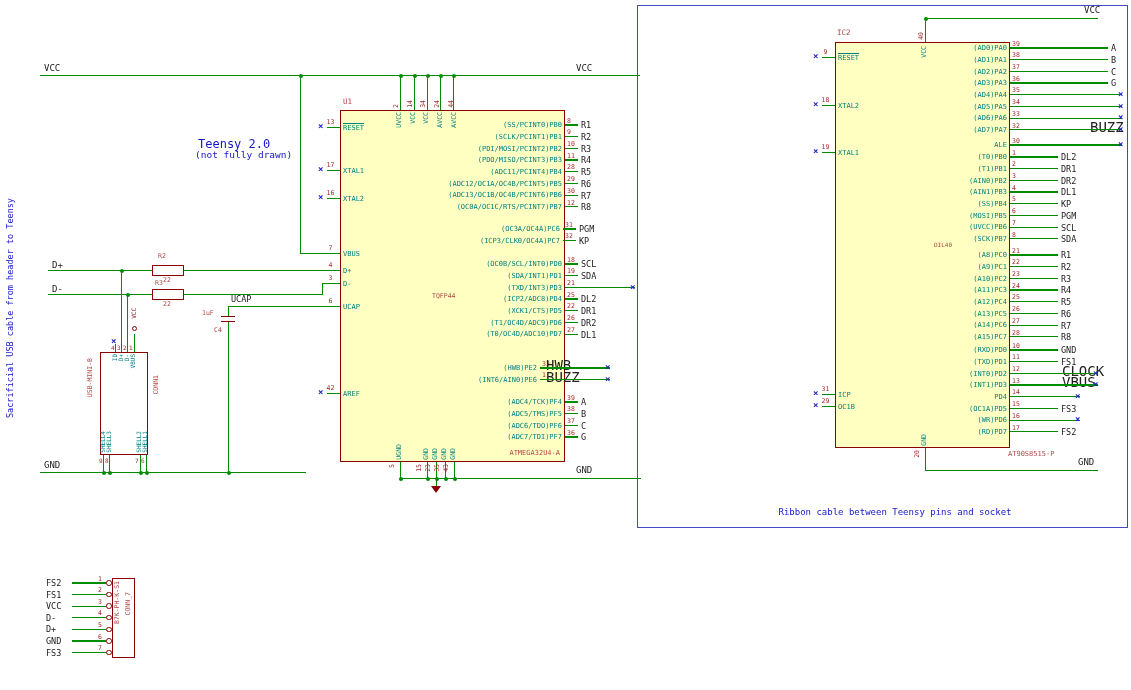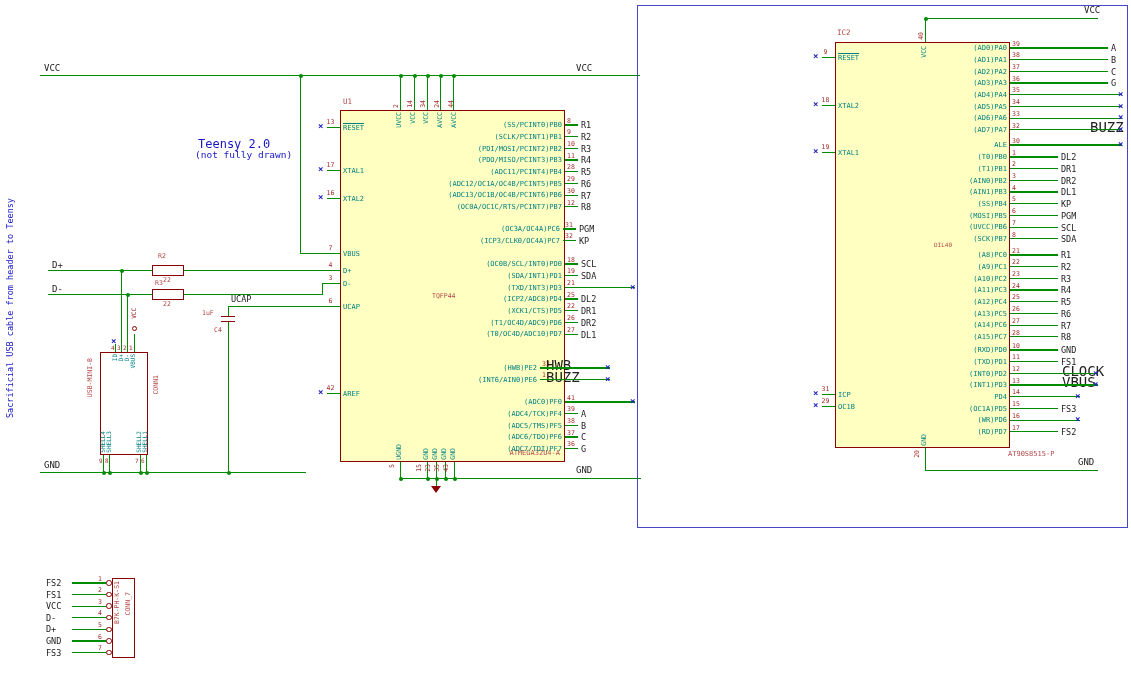--- a/index.html
+++ b/index.html
@@ -140,20 +140,21 @@
       <div class="dot" style="left: 443.6px; top: 476.6px;"></div>
       <div class="dot" style="left: 452.6px; top: 476.6px;"></div>
       <div class="dot" style="left: 923.6px; top: 16.6px;"></div>
     </div>
 
   <div class="bluebox" style="left:637px;top:5px;width:491px;height:523px"></div>
 
   <div class="note vt" style="left:5px;top:198px;font-size:8.5px">Sacrificial USB cable from header to Teensy</div>
   <div class="note" style="left:198px;top:137px;font-size:12px">Teensy 2.0</div>
   <div class="note" style="left:195px;top:149px;font-size:9.5px">(not fully drawn)</div>
+  <div class="note" style="left:700px;top:507px;width:390px;text-align:center">Ribbon cable between Teensy pins and socket</div>
 
   <div class="lbl" style="left:44px;top:63px;font-size:9px">VCC</div>
   <div class="lbl" style="left:576px;top:63px;font-size:9px">VCC</div>
   <div class="lbl" style="left:52px;top:260px;font-size:9px">D+</div>
   <div class="lbl" style="left:52px;top:284px;font-size:9px">D-</div>
   <div class="lbl" style="left:44px;top:460px;font-size:9px">GND</div>
   <div class="lbl" style="left:576px;top:465px;font-size:9px">GND</div>
   <div class="lbl" style="left:231px;top:294px">UCAP</div>
   <div class="lbl" style="left:1084px;top:5px;font-size:9px">VCC</div>
   <div class="lbl" style="left:1078px;top:457px;font-size:9px">GND</div>
@@ -438,28 +439,20 @@
     <span class="nm">(INT6/AIN0)PE6</span>
     <span class="pn">1</span>
     <span class="st"></span>
 
     <span class="la">BUZZ</span>
     <span class="nw"></span>
     <span class="nx"></span>
   </div>
 </div>
   <div class="rpins u1" style="left:415px;top:396.2px">
-  <div class="rpin is-nc">
-    <span class="nm">(ADC0)PF0</span>
-    <span class="pn">41</span>
-    <span class="st"></span>
-
-    <span class="nw"></span>
-    <span class="nx"></span>
-  </div>
 
 
   <div class="rpin has-label">
     <span class="nm">(ADC4/TCK)PF4</span>
     <span class="pn">39</span>
     <span class="st"></span>
     <span class="le">A</span>
 
   </div>
 

